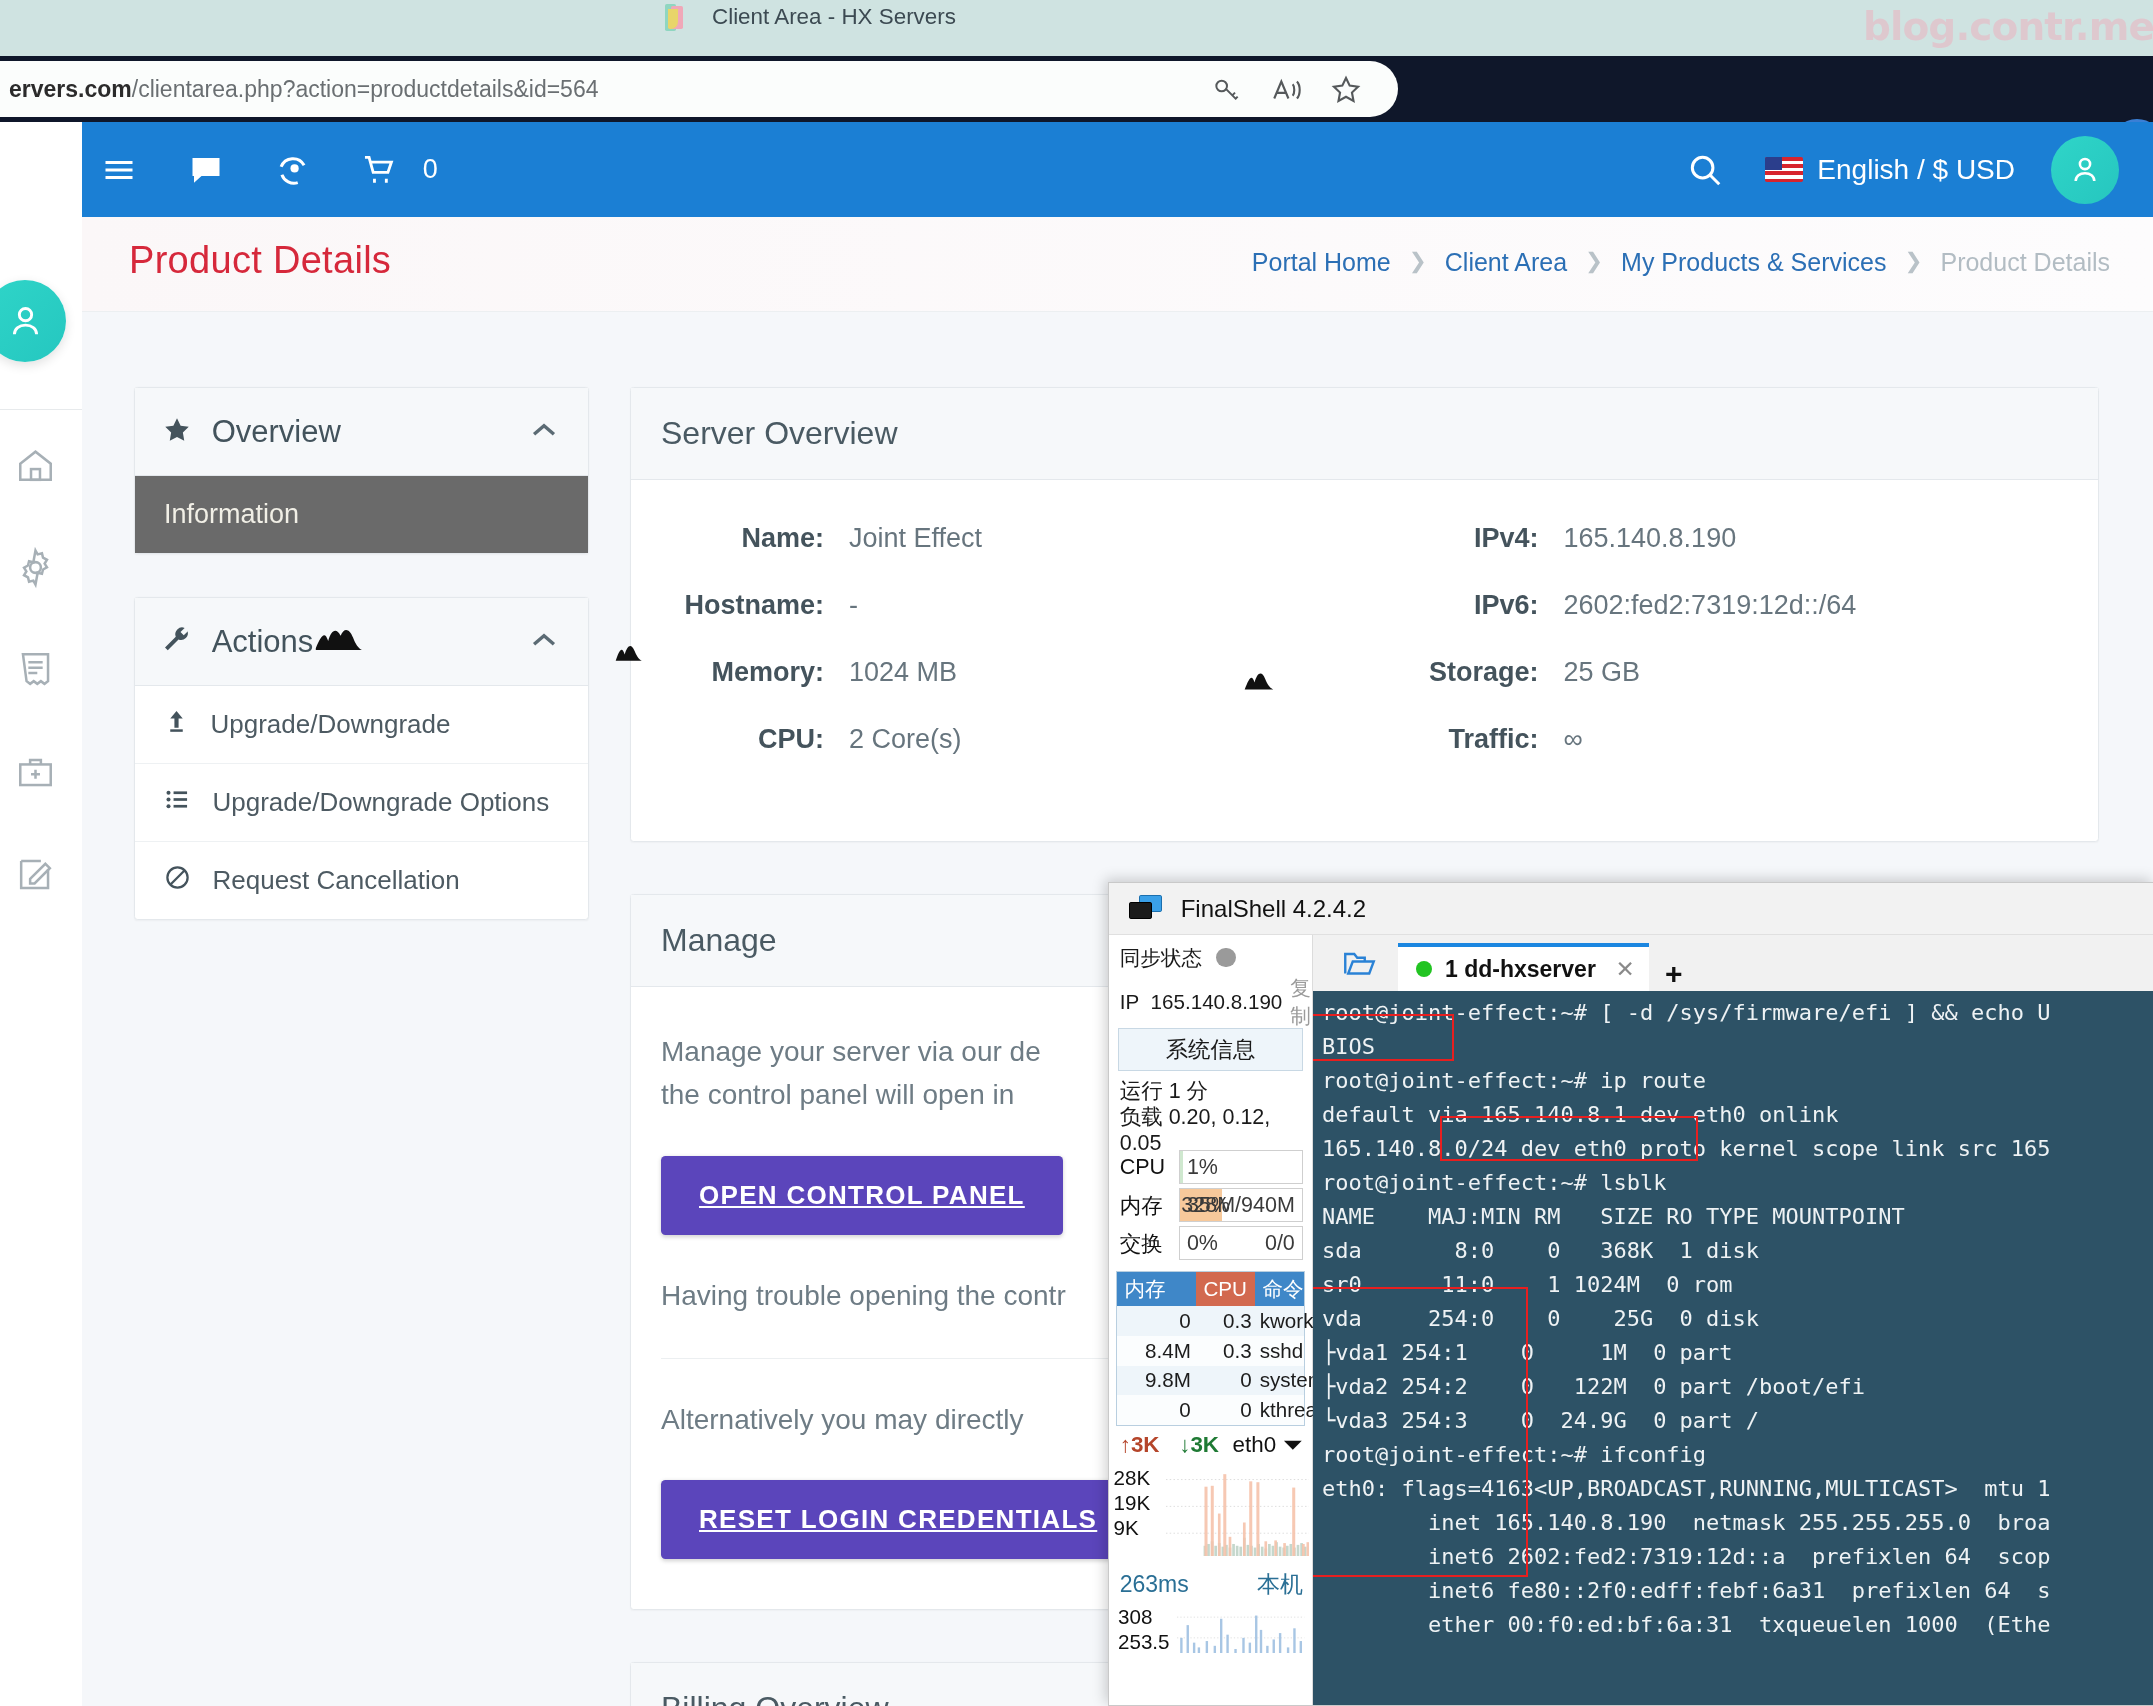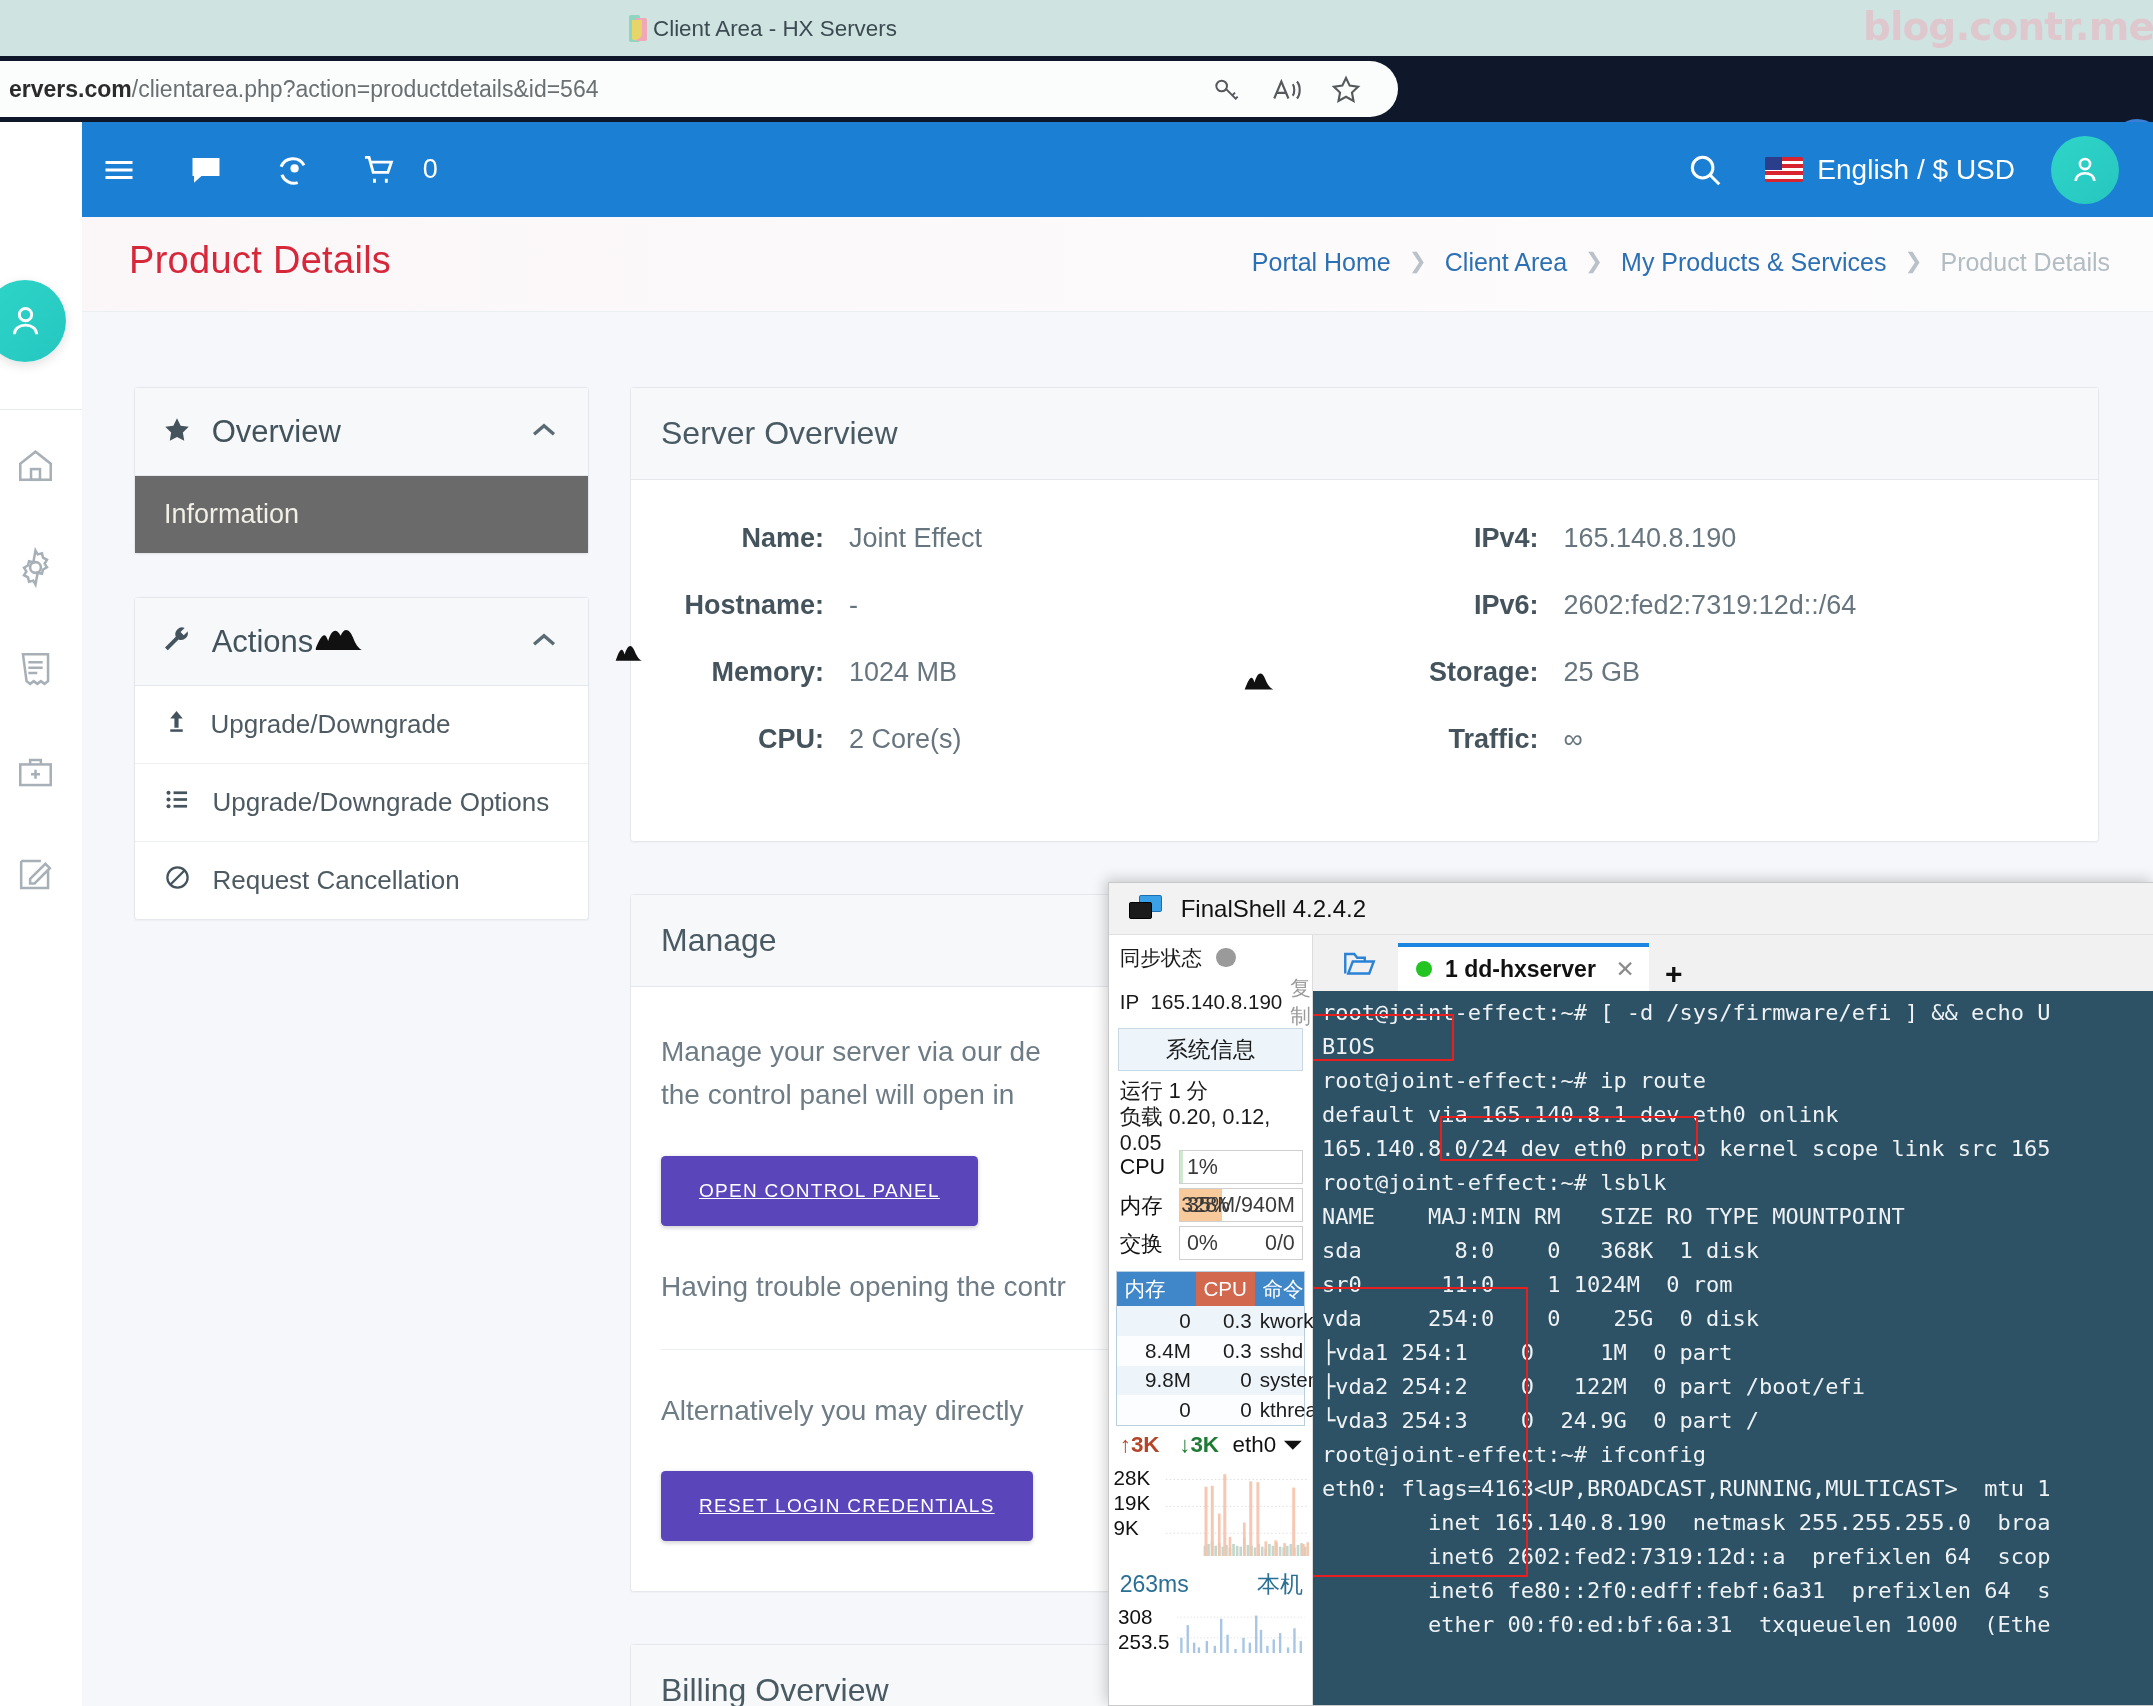--- a/index.html
+++ b/index.html
@@ -7,22 +7,22 @@
   body {
     font-family: "Liberation Sans", sans-serif;
     background:#ffffff;
     position:relative;
   }
 
   
   #browser-chrome { position:absolute; left:0; top:0; width:2154px; height:122px; background:#cfe3e1; }
   #tabstrip { position:absolute; left:0; top:0; width:2154px; height:56px; background:#cfe3e1; }
   #tab-active {
-    position:absolute; left:618px; top:3.6px; width:502px; height:50px;
-    display:flex; align-items:center; gap:3px; padding-left:9px;
+    position:absolute; left:654px; top:3.6px; width:502px; height:50px;
+    display:flex; gap:26px; padding-left:9px;
   }
   #tab-favicon { width:23px; height:27px; position:relative; flex:0 0 auto; }
   #tab-favicon .f1{position:absolute;left:1.8px;top:0;width:11.6px;height:27px;background:#8fd6c0;border-radius:1.8px;}
   #tab-favicon .f2{position:absolute;left:8px;top:2.7px;width:11.6px;height:23px;background:#f0a8b8;border-radius:1.8px;}
   #tab-favicon .f3{position:absolute;left:4.5px;top:5.4px;width:10.7px;height:19.7px;background:#e8d56a;border-radius:0 0 7.2px 1.8px;}
   #tab-title { font-size:22.4px; color:#3c4a52; white-space:nowrap; }
 
   #watermark {
     position:absolute; right:0px; top:3.6px;
     font-size:39px; font-weight:bold; color:#e8b8c4; opacity:.62;
@@ -105,22 +105,22 @@
   .panel-body { padding:43px 30px 50px; }
 
   #ovgrid { display:flex; }
   .ovcol { width:50%; }
   .ovrow { display:flex; align-items:baseline; margin-bottom:36px; }
   .ovrow .k { width:188px; text-align:right; font-size:27px; font-weight:bold; color:#44535c; padding-right:25px; flex:0 0 auto; }
   .ovrow .v { font-size:27px; color:#67757e; }
   .ovcol.right .k { width:199px; }
 
   .mtext { font-size:28px; color:#6e7c85; line-height:1.55; margin-bottom:39px; }
-  .btn { display:inline-block; background:#5b45bb; color:#fff; font-size:19px; letter-spacing:1.3px;
-     padding:24px 38px; border-radius:4.5px; box-shadow:0 1.8px 4.5px rgba(0,0,0,.18); }
+  .btn { display:inline-block; background:#5b45bb; color:#fff; font-size:26px; letter-spacing:1.3px;
+     padding:24px 38px; border-radius:4.5px; box-shadow:0 1.8px 4.5px rgba(0,0,0,.18);font-weight:bold; }
   .mrule { height:0.9px; background:#eceff1; margin:41px 0 39px; }
 
   
   #finalshell {
     position:absolute; left:1108px; top:882px; width:1046px; height:824px;
     background:#f4f4f4; border:0.9px solid #c9c9c9; box-shadow:-2.7px -2.7px 12.5px rgba(0,0,0,.18); z-index:20;
     overflow:hidden;
   }
   #fs-title { height:52px; background:#f2f2f2; display:flex; align-items:center; padding-left:19.7px; gap:18px; border-bottom:0.9px solid #e0e0e0; }
   #fs-icon { width:34px; height:27px; position:relative; flex:0 0 auto; }

